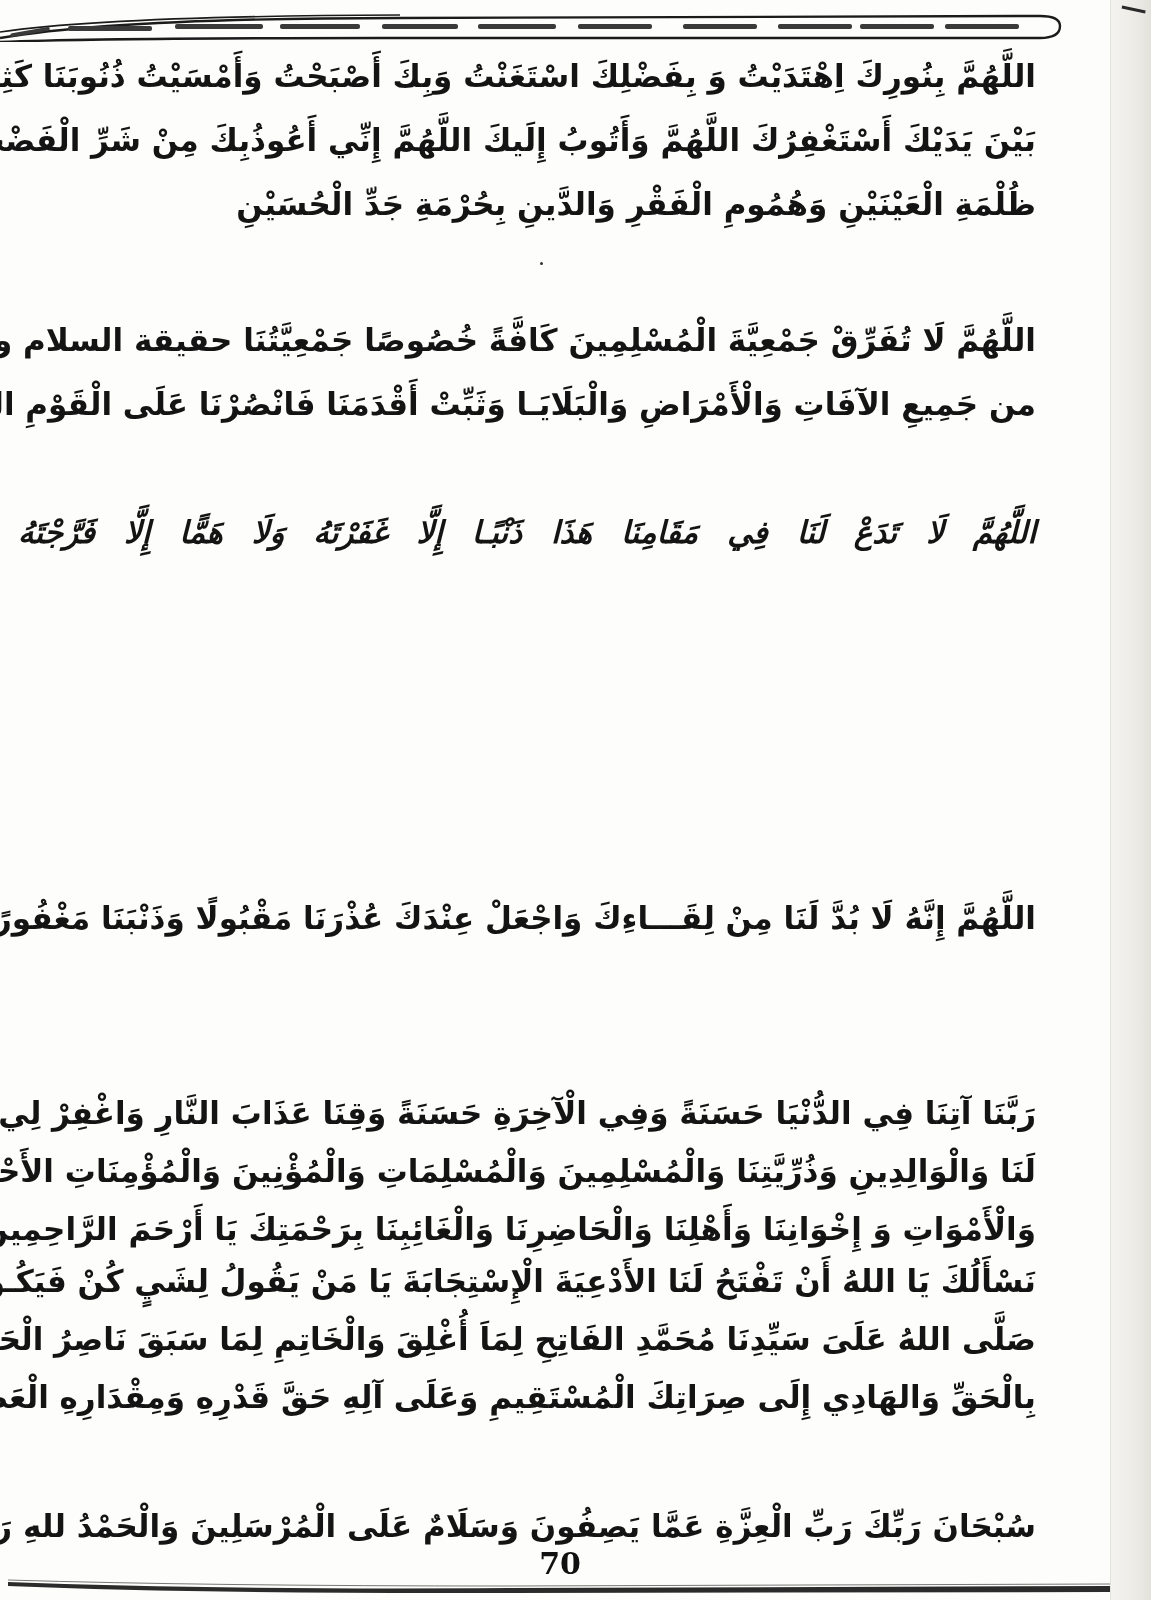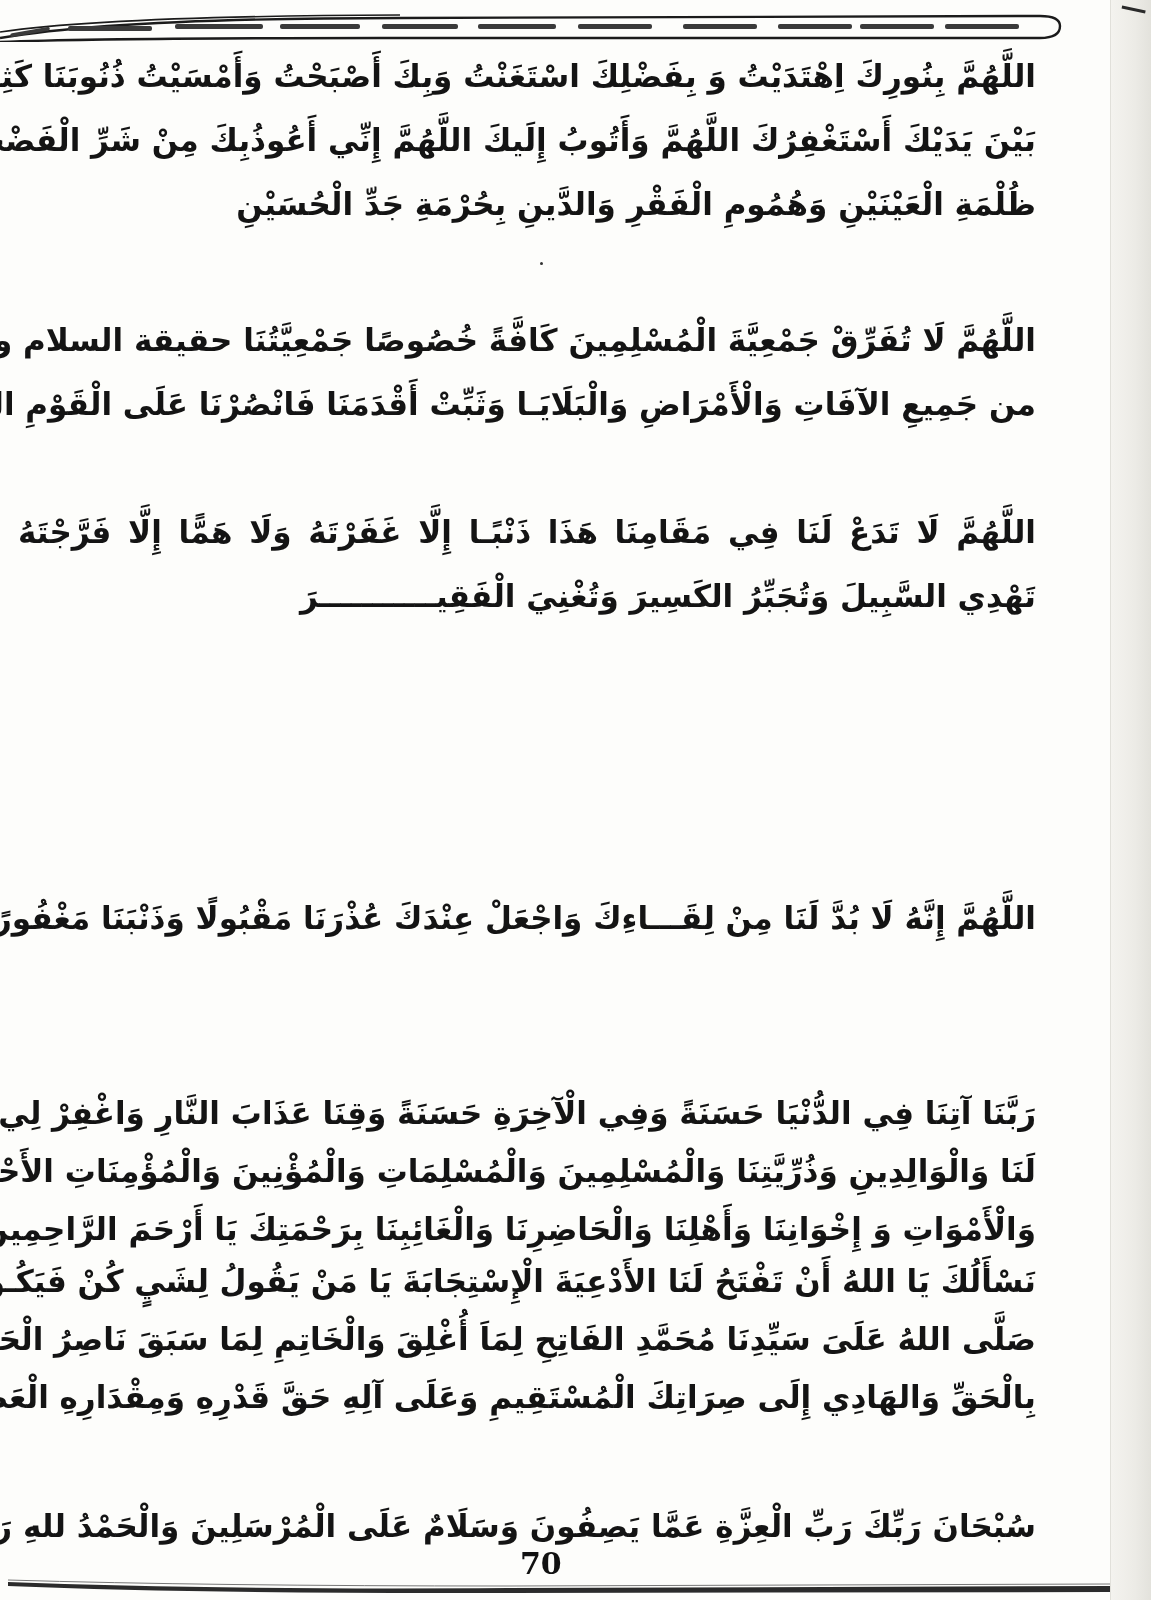--- a/index.html
+++ b/index.html
@@ -67,21 +67,21 @@
       text-align-last: justify;
     }
     .line.last {
       text-align-last: right;
     }
     .page-number {
       position: absolute;
       top: 1546px;
       left: 520px;
       width: 80px;
-      text-align: left;
+      text-align: center;
       font-family: "DejaVu Serif", serif;
       font-weight: bold;
       font-size: 30px;
       color: #111;
     }
     .dot {
       position: absolute;
       width: 4px;
       height: 4px;
       border-radius: 50%;
@@ -119,23 +119,22 @@
   <span class="line last">ظُلْمَةِ الْعَيْنَيْنِ وَهُمُومِ الْفَقْرِ وَالدَّينِ بِحُرْمَةِ جَدِّ الْحُسَيْنِ</span>
 </div>
 
 <div class="dot" style="top: 262px; left: 540px; width:3px; height:3px;"></div>
 
 <div class="text-block" style="top: 308px;">
   <span class="line">اللَّهُمَّ لَا تُفَرِّقْ جَمْعِيَّةَ الْمُسْلِمِينَ كَافَّةً خُصُوصًا جَمْعِيَّتُنَا حقيقة السلام واحفظنا</span>
   <span class="line">من جَمِيعِ الآفَاتِ وَالْأَمْرَاضِ وَالْبَلَايَـا وَثَبِّتْ أَقْدَمَنَا فَانْصُرْنَا عَلَى الْقَوْمِ الكَافِرِينَ</span>
 </div>
 
-<div class="text-block" style="top: 500px;">
+<div class="text-block" style="top: 500px; font-style: italic;">
   <span class="line">اللَّهُمَّ لَا تَدَعْ لَنَا فِي مَقَامِنَا هَذَا ذَنْبًـا إِلَّا غَفَرْتَهُ وَلَا هَمًّا إِلَّا فَرَّجْتَهُ</span>
-  <span class="line last">تَهْدِي السَّبِيلَ وَتُجَبِّرُ الكَسِيرَ وَتُغْنِيَ الْفَقِيـــــــــــرَ</span>
 </div>
 
 <div class="text-block" style="top: 886px;">
   <span class="line">اللَّهُمَّ إِنَّهُ لَا بُدَّ لَنَا مِنْ لِقَـــاءِكَ وَاجْعَلْ عِنْدَكَ عُذْرَنَا مَقْبُولًا وَذَنْبَنَا مَغْفُورًا وَ</span>
 </div>
 
 <div class="text-block" style="top: 1084px; line-height: 58px;">
   <span class="line" style="height:58px;">رَبَّنَا آتِنَا فِي الدُّنْيَا حَسَنَةً وَفِي الْآخِرَةِ حَسَنَةً وَقِنَا عَذَابَ النَّارِ وَاغْفِرْ لِي وَاغْفِرْ</span>
   <span class="line" style="height:58px;">لَنَا وَالْوَالِدِينِ وَذُرِّيَّتِنَا وَالْمُسْلِمِينَ وَالْمُسْلِمَاتِ وَالْمُؤْنِينَ وَالْمُؤْمِنَاتِ الأَحْيَاءُ مِنْهُـمْ</span>
   <span class="line last" style="height:52px;">وَالْأَمْوَاتِ وَ إِخْوَانِنَا وَأَهْلِنَا وَالْحَاضِرِنَا وَالْغَائِبِنَا بِرَحْمَتِكَ يَا أَرْحَمَ الرَّاحِمِينَ</span>

